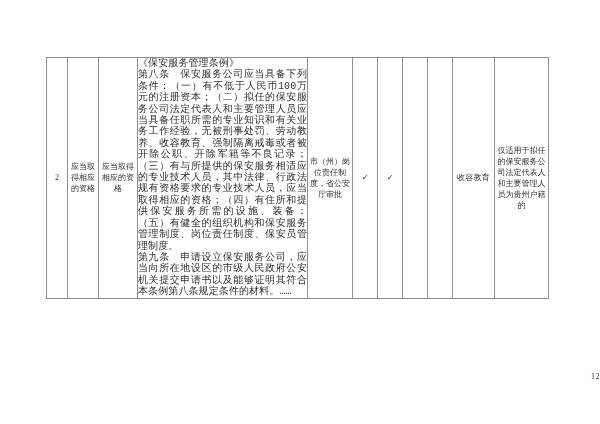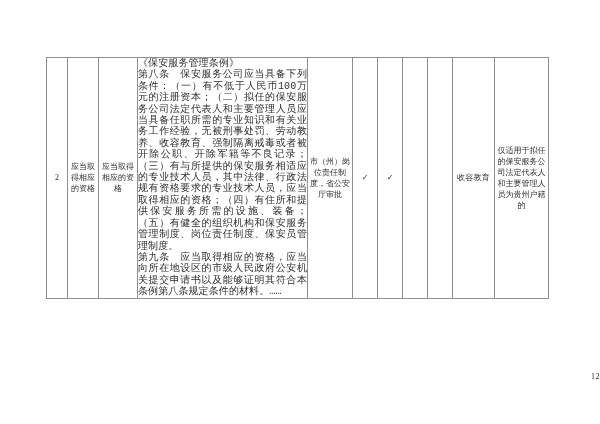--- a/index.html
+++ b/index.html
@@ -106,21 +106,21 @@
       <col style="width:54px">
     </colgroup>
     <tbody>
       <tr>
         <td class="seq-cell">2</td>
         <td class="narrow-text">应当取得相应的资格</td>
         <td class="narrow-text">应当取得相应的资格</td>
         <td class="basis-cell">
           <p>《保安服务管理条例》</p>
           <p>第八条　保安服务公司应当具备下列条件：（一）有不低于人民币100万元的注册资本；（二）拟任的保安服务公司法定代表人和主要管理人员应当具备任职所需的专业知识和有关业务工作经验，无被刑事处罚、劳动教养、收容教育、强制隔离戒毒或者被开除公职、开除军籍等不良记录；（三）有与所提供的保安服务相适应的专业技术人员，其中法律、行政法规有资格要求的专业技术人员，应当取得相应的资格；（四）有住所和提供保安服务所需的设施、装备；（五）有健全的组织机构和保安服务管理制度、岗位责任制度、保安员管理制度。</p>
-          <p>第九条　应当取得相应的资格，应当向所在地设区的市级人民政府公安机关提交申请书以及能够证明其符合本条例第八条规定条件的材料。……</p>
+          <p>第九条　申请设立保安服务公司，应当向所在地设区的市级人民政府公安机关提交申请书以及能够证明其符合本条例第八条规定条件的材料。……</p>
         </td>
         <td class="authority-cell">市（州）岗位责任制度，省公安厅审批</td>
         <td class="check-cell">✓</td>
         <td class="check-cell">✓</td>
         <td class="check-cell"></td>
         <td class="check-cell"></td>
         <td class="verify-cell">收容教育</td>
         <td class="remark-cell">仅适用于拟任的保安服务公司法定代表人和主要管理人员为贵州户籍的</td>
       </tr>
     </tbody>

